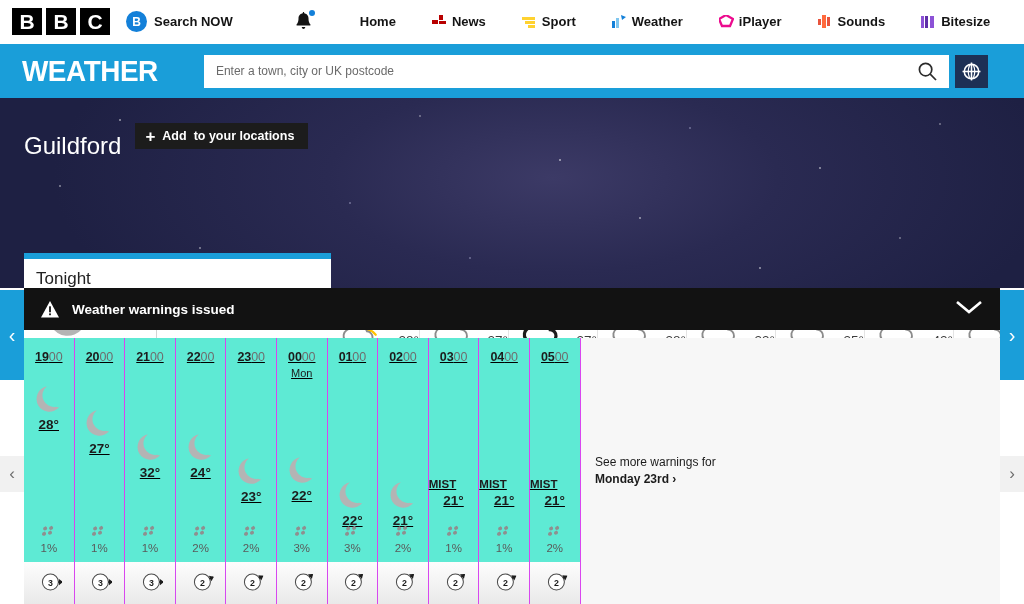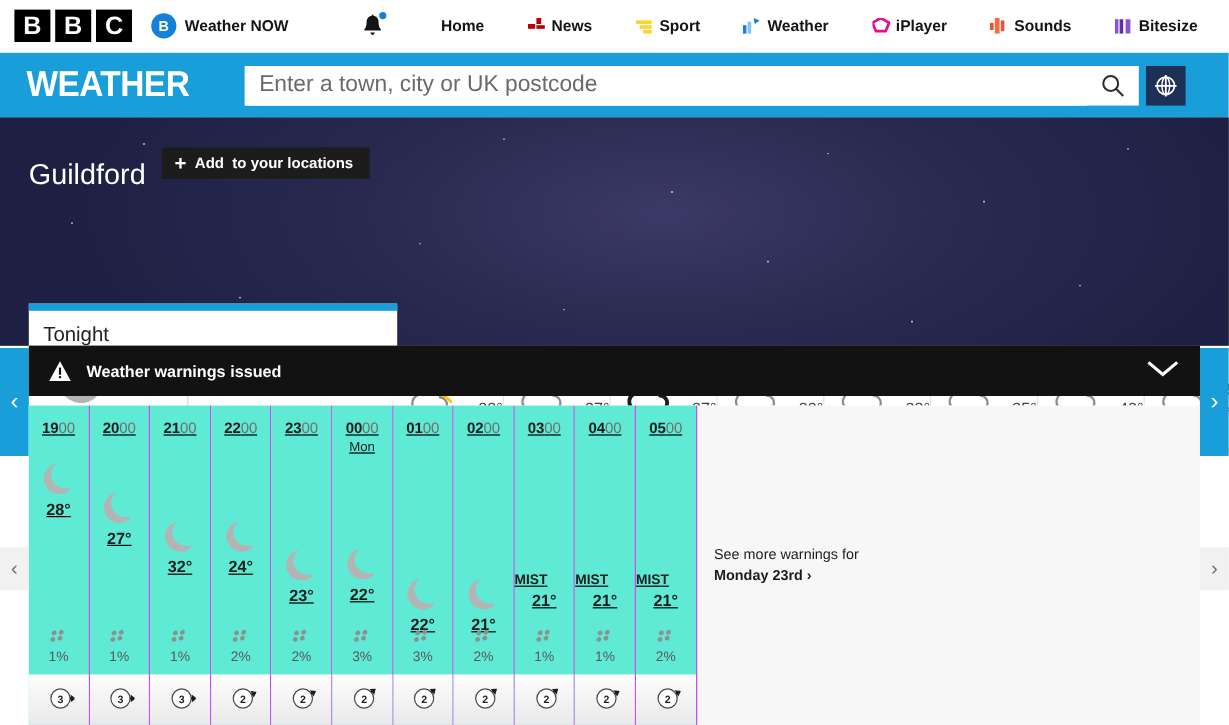--- a/index.html
+++ b/index.html
@@ -68,21 +68,21 @@
     transform: scaleX(0.93); transform-origin: left center;
     margin-right: 36px;
   }
   .search-field {
     position: relative; width: 745px; height: 33px;
     background: #ffffff; display: flex; align-items: center;
   }
   .search-field input {
     border: none; outline: none; flex: 1;
     height: 100%; padding: 0 12px;
-    font-size: 19px; color: #a21caf; font-family: "Liberation Sans", sans-serif;
+    font-size: 12px; color: #a21caf; font-family: "Liberation Sans", sans-serif;
   }
   .search-field input::placeholder { color: #6a6a6a; }
   .search-go { padding: 0 12px; display: flex; align-items: center; cursor: pointer; }
   .locate-btn {
     width: 33px; height: 33px; margin-left: 6px;
     background: #1d3055; display: flex; align-items: center;
     justify-content: center; cursor: pointer;
   }
 
   
@@ -232,21 +232,21 @@
 
 <div class="bbc-nav">
   <div class="bbc-blocks">
     <div class="bbc-block">B</div>
     <div class="bbc-block">B</div>
     <div class="bbc-block">C</div>
   </div>
 
   <div class="brexit-item">
     <span class="brexit-badge">B</span>
-    <span class="brexit-label">Weather NOW</span>
+    <span class="brexit-label">Search NOW</span>
   </div>
 
   <div class="bell-wrap">
     <svg width="17" height="19" viewBox="0 0 17 19">
       <path d="M8.5 1.2c-2.9 0-5 2.2-5 5.1 0 4.2-1.3 5.3-1.9 6.1-.3.4 0 1 .5 1h12.8c.5 0 .8-.6.5-1-.6-.8-1.9-1.9-1.9-6.1 0-2.9-2.1-5.1-5-5.1z" fill="#141414"></path>
       <path d="M6.7 15.1c.2 1.3 1 2 1.8 2s1.6-.7 1.8-2z" fill="#141414"></path>
       <rect x="7.9" y="0" width="1.2" height="2" fill="#141414"></rect>
     </svg>
     <span class="bell-dot"></span>
   </div>

